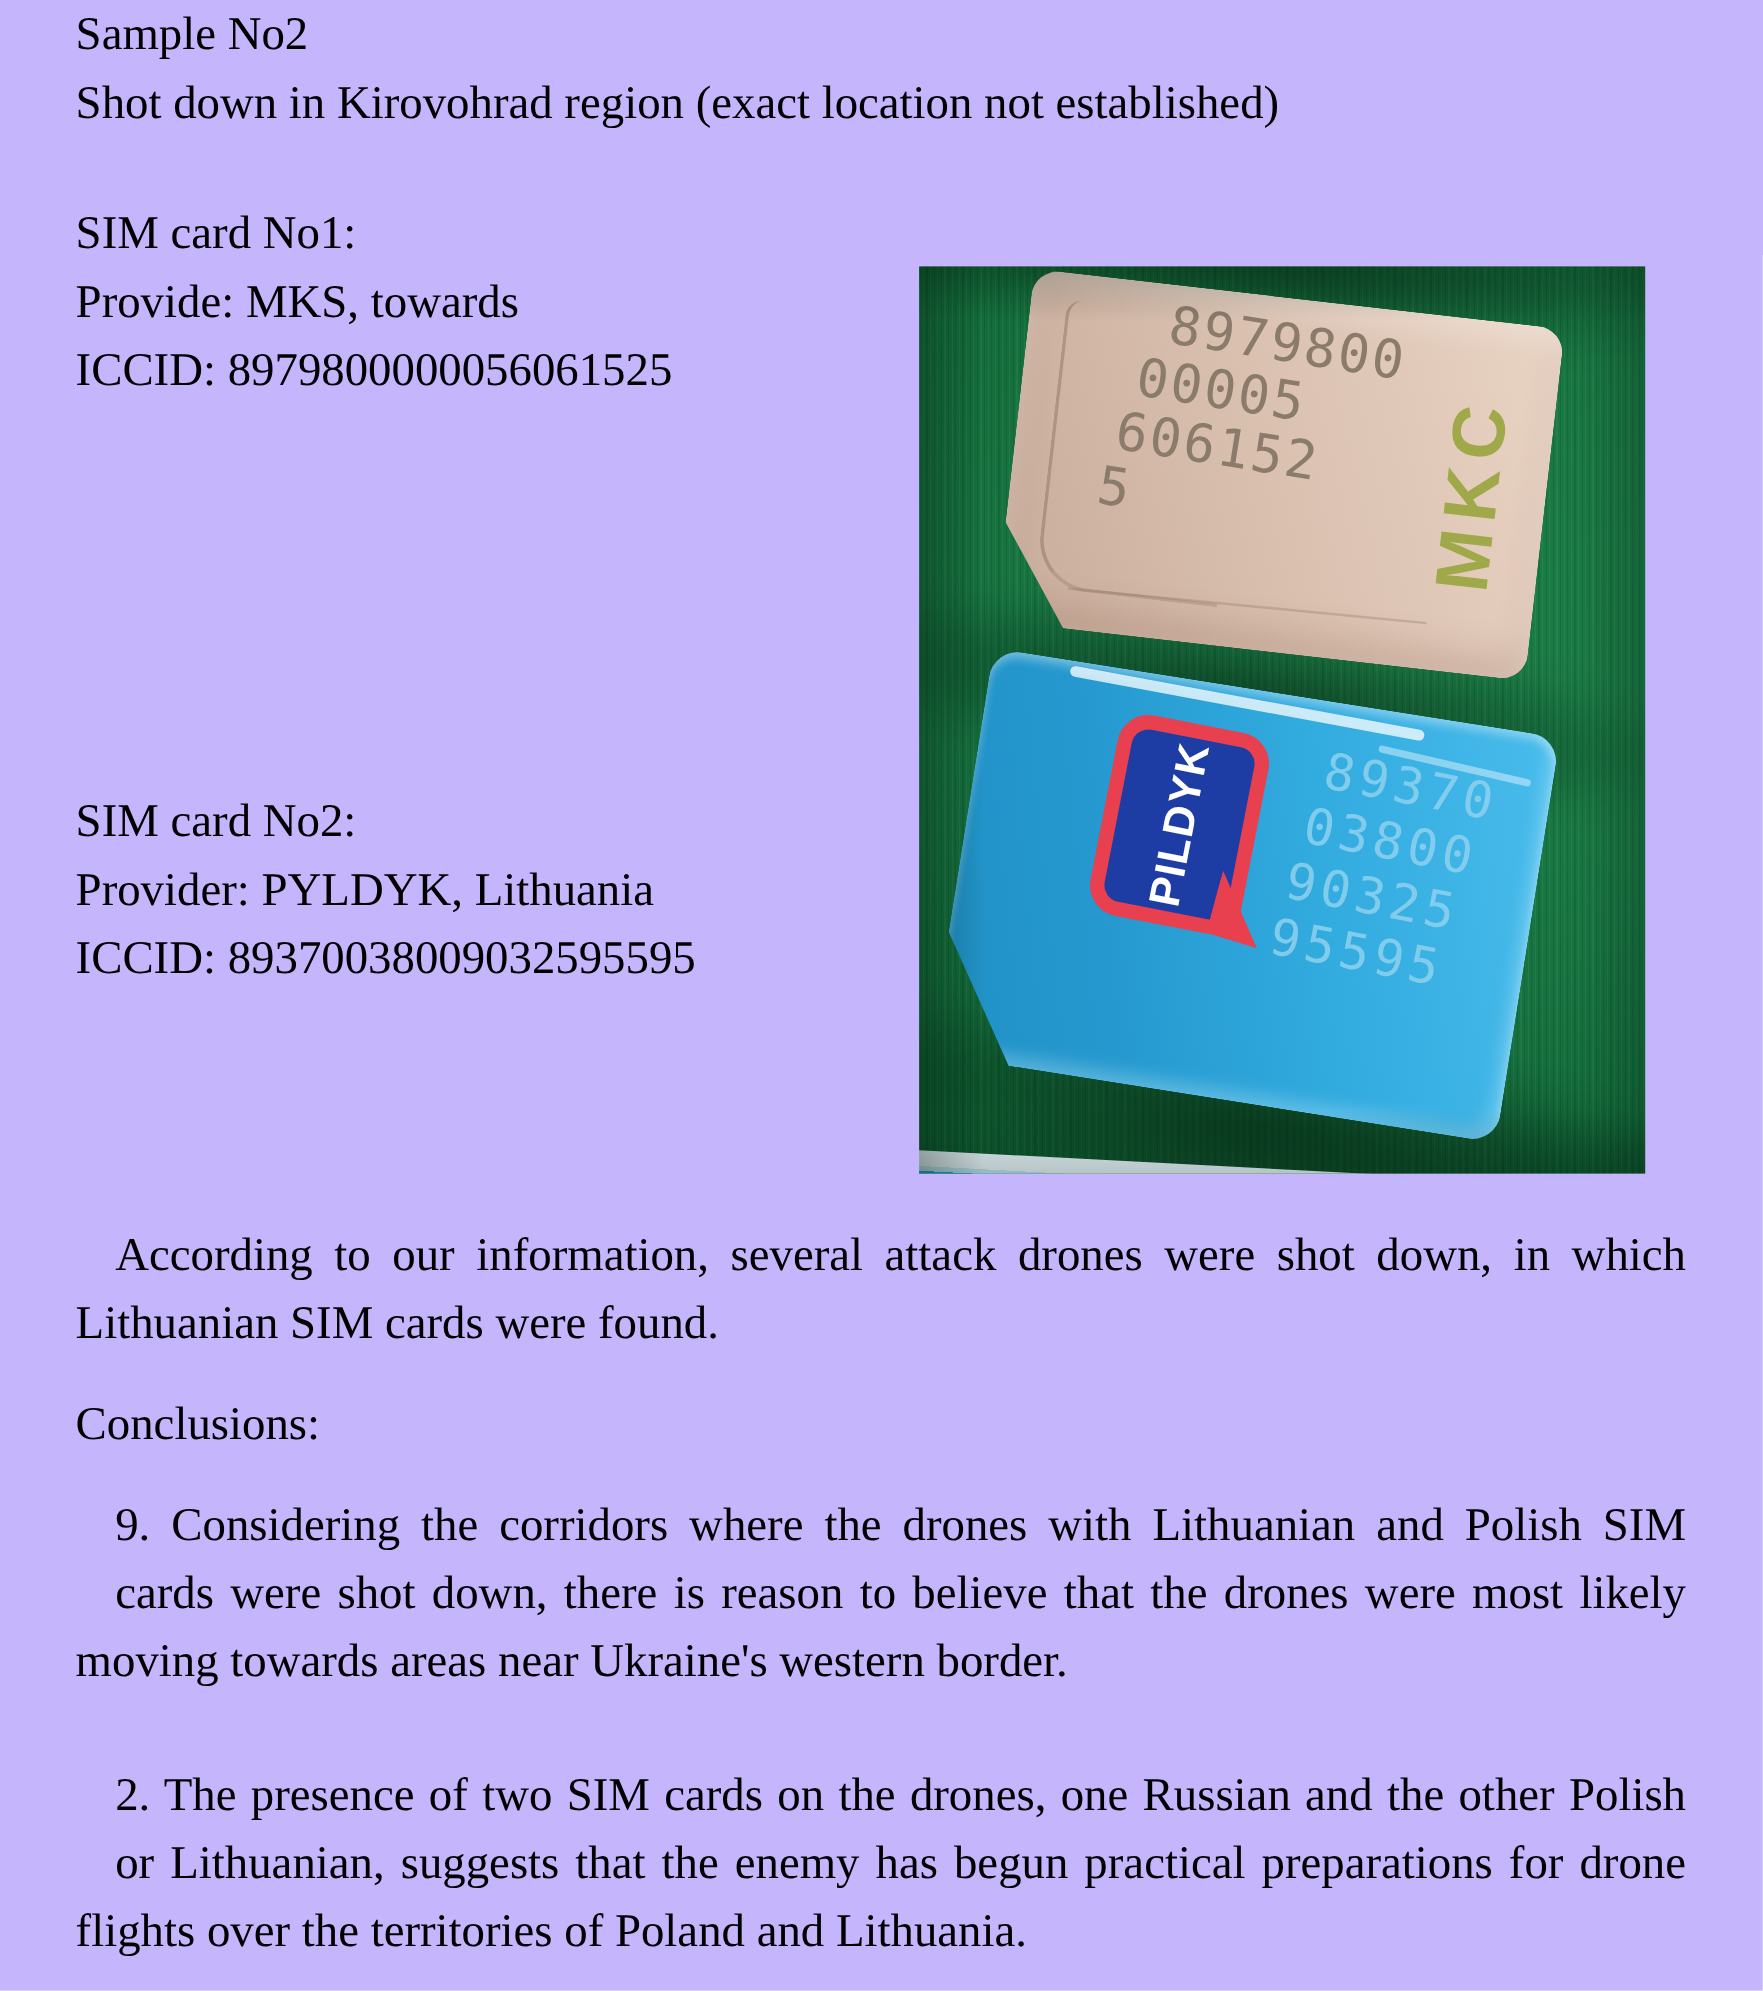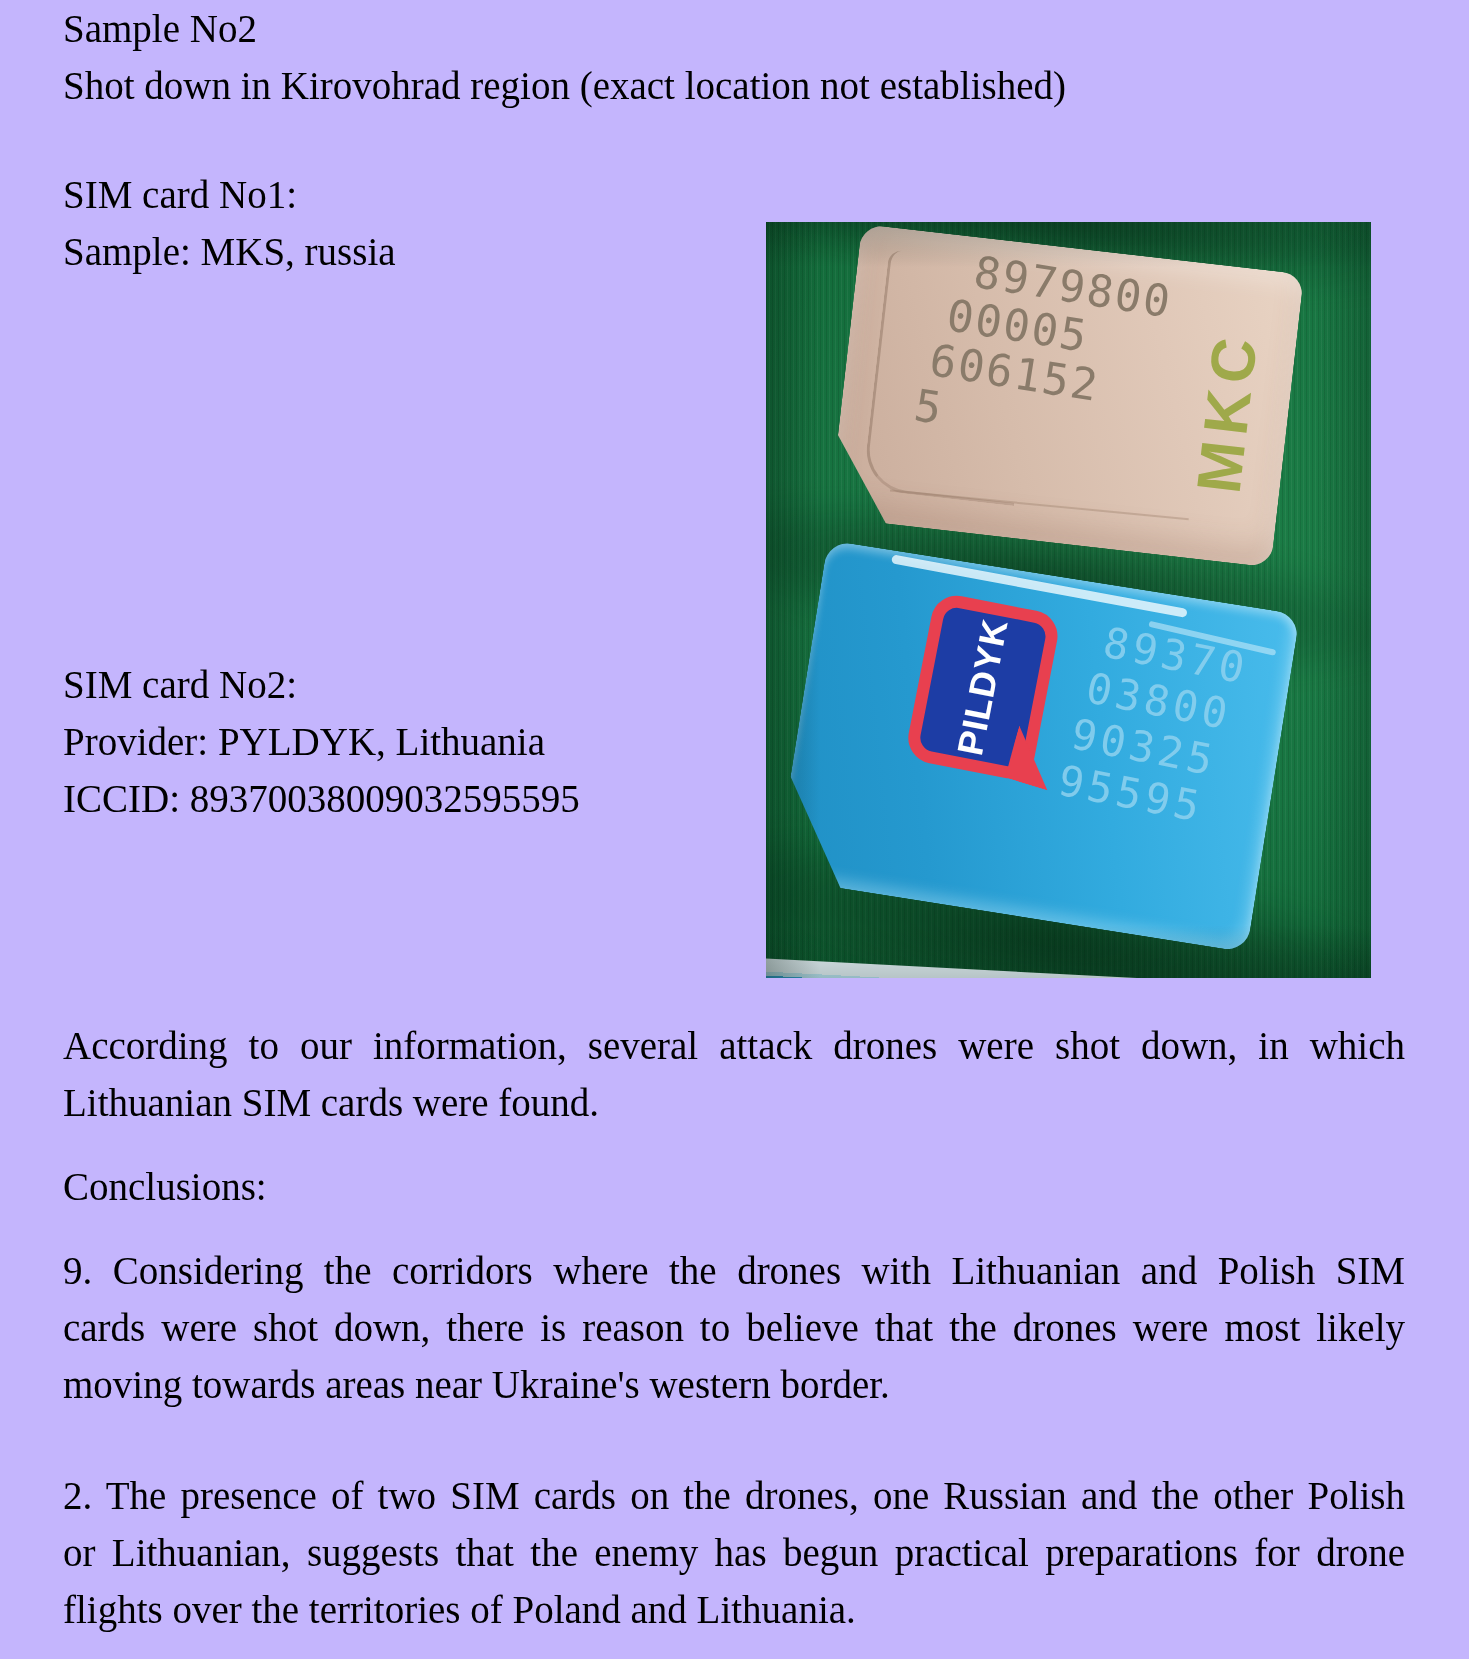--- a/index.html
+++ b/index.html
@@ -2,21 +2,21 @@
 <html><head>
 <meta charset="utf-8">
 <style>
   html,body { margin:0; padding:0; background:#ffffff; }
   .page {
     position:relative; width:1469px; height:1659px; background:#c4b5fd;
     font-family:"Liberation Serif", serif; color:#000000; overflow:hidden;
   }
   .tblock { position:absolute; left:63px; width:1342px; font-size:39px; line-height:57px; }
   .tblock .line { min-height:57px; }
-  .jline { text-align:justify; text-align-last:justify; white-space:nowrap; }
+  .jline { text-align:justify; text-align-last:justify; white-space:nowrap;margin-left:33px; }
 
   
   .photo {
     position:absolute; left:766px; top:222px; width:605px; height:756px; margin:0;
     overflow:hidden;
     background:
       repeating-linear-gradient(90deg, rgba(0,0,0,0.10) 0 1px, rgba(0,0,0,0) 1px 3px, rgba(255,255,255,0.05) 3px 4px, rgba(0,0,0,0) 4px 6px),
       radial-gradient(130% 100% at 65% 40%, #1d8048 0%, #177441 40%, #0f6334 72%, #0a4e28 100%);
   }
   .photo-vignette {
@@ -106,21 +106,22 @@
 
 <div class="page">
 
   <div class="tblock" style="top:0px">
     <div class="line">Sample No2</div>
     <div class="line">Shot down in Kirovohrad region (exact location not established)</div>
   </div>
 
   <div class="tblock" style="top:166px">
     <div class="line">SIM card No1:</div>
-    <div class="line">Sample: MKS, russia</div>
+    <div class="line">Provide: MKS, towards</div>
+    <div class="line">ICCID: 8979800000056061525</div>
   </div>
 
   <div class="tblock" style="top:656px">
     <div class="line">SIM card No2:</div>
     <div class="line">Provider: PYLDYK, Lithuania</div>
     <div class="line">ICCID: 89370038009032595595</div>
   </div>
 
   <figure class="photo">
     <div class="shadow-blob sh-top"></div>

